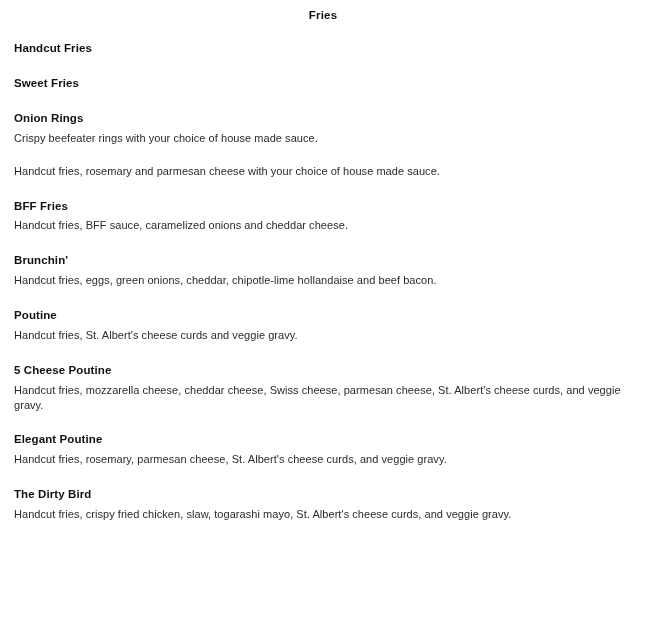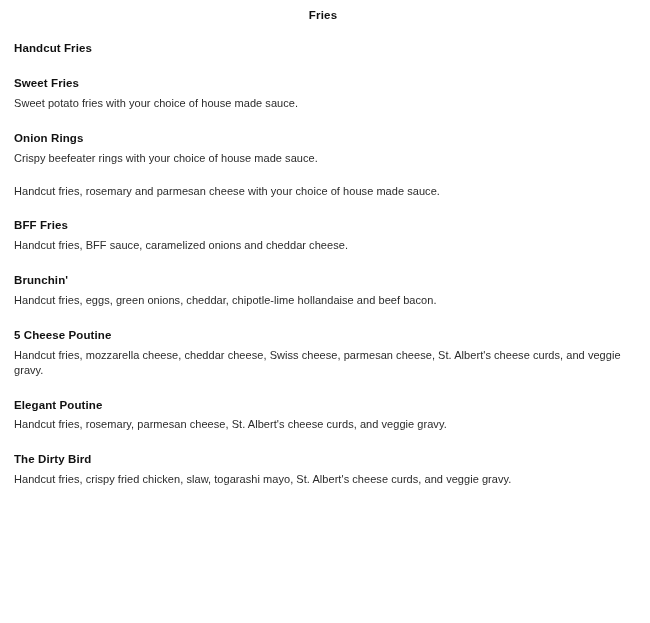--- a/index.html
+++ b/index.html
@@ -60,21 +60,20 @@
   <div class="section-title">Fries</div>
 
   <div class="menu-list">
 
     <div class="menu-item">
       <div class="item-name">Handcut Fries</div>
     </div>
 
     <div class="menu-item">
       <div class="item-name">Sweet Fries</div>
-      <div class="item-desc">Sweet potato fries with your choice of house made sauce.</div>
     </div>
 
     <div class="menu-item">
       <div class="item-name">Onion Rings</div>
       <div class="item-desc">Crispy beefeater rings with your choice of house made sauce.</div>
     </div>
 
     <div class="menu-item">
       <div class="item-desc">Handcut fries, rosemary and parmesan cheese with your choice of house made sauce.</div>
     </div>
@@ -82,20 +81,24 @@
     <div class="menu-item">
       <div class="item-name">BFF Fries</div>
       <div class="item-desc">Handcut fries, BFF sauce, caramelized onions and cheddar cheese.</div>
     </div>
 
     <div class="menu-item">
       <div class="item-name">Brunchin'</div>
       <div class="item-desc">Handcut fries, eggs, green onions, cheddar, chipotle-lime hollandaise and beef bacon.</div>
     </div>
 
+    <div class="menu-item">
+      <div class="item-name">Poutine</div>
+      <div class="item-desc">Handcut fries, St. Albert's cheese curds and veggie gravy.</div>
+    </div>
 
     <div class="menu-item">
       <div class="item-name">5 Cheese Poutine</div>
       <div class="item-desc">Handcut fries, mozzarella cheese, cheddar cheese, Swiss cheese, parmesan cheese, St. Albert's cheese curds, and veggie gravy.</div>
     </div>
 
     <div class="menu-item">
       <div class="item-name">Elegant Poutine</div>
       <div class="item-desc">Handcut fries, rosemary, parmesan cheese, St. Albert's cheese curds, and veggie gravy.</div>
     </div>

